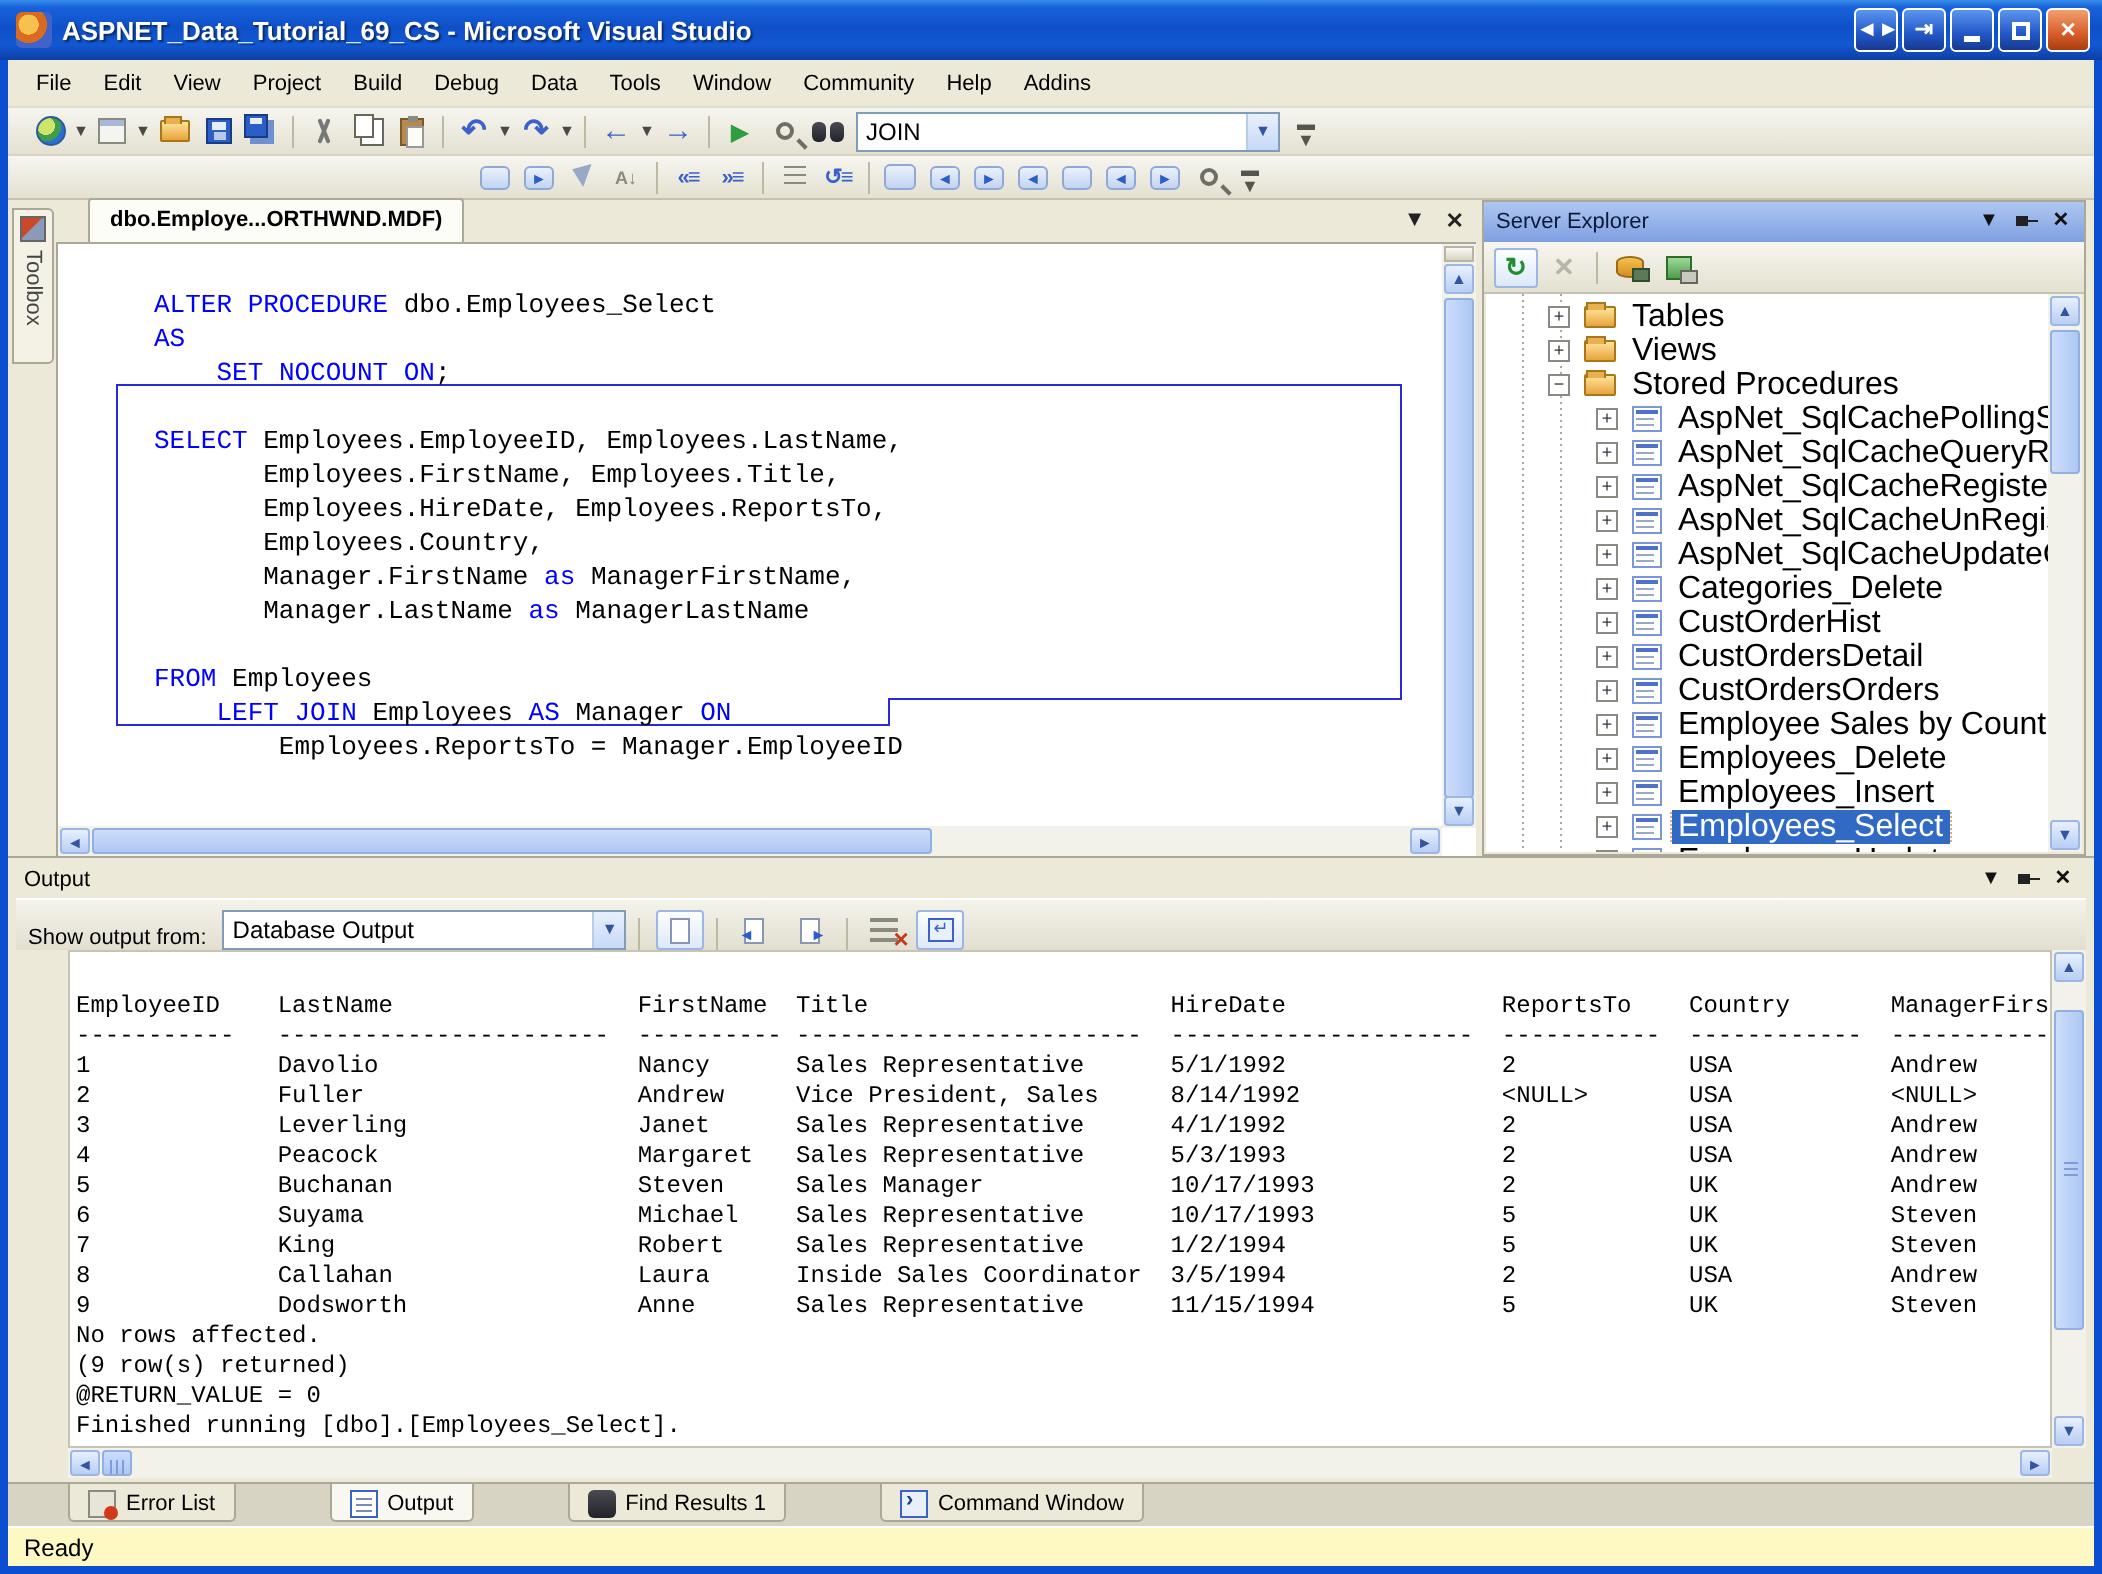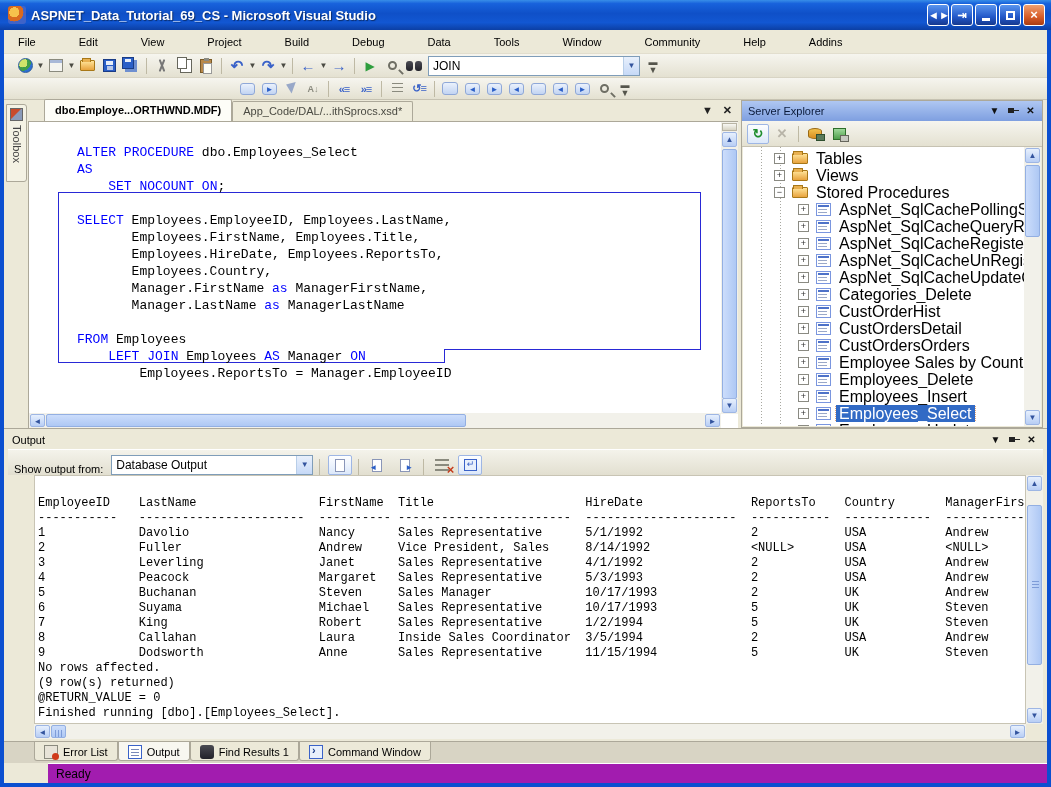--- a/index.html
+++ b/index.html
@@ -23,21 +23,21 @@
   .tb-btns { display:flex; gap:2px; }
   .tbtn { width:22px; height:22px; border:1px solid #fff; border-radius:3px;
     background:linear-gradient(180deg,#5A95EE,#2257C8 60%,#16398F);
     color:#fff; font-size:11px; line-height:20px; text-align:center; font-weight:bold; }
   .tbtn.close { background:linear-gradient(180deg,#F0A070,#D85C28 60%,#A83C12); font-size:13px; }
   .g-min { display:inline-block; width:8px; height:3px; background:#fff; margin-top:13px; }
   .g-max { display:inline-block; width:9px; height:9px; border:2px solid #fff; margin-top:6px; }
 
   
   .menubar { position:absolute; left:0; right:0; top:30px; height:24px; background:#ECE9D8;
-    display:flex; align-items:center; padding-left:6px; border-bottom:1px solid #E2DECE;gap:27px; }
+    display:flex; align-items:center; padding-left:6px; border-bottom:1px solid #E2DECE; }
   .mitem { padding:4px 8px; }
 
   
   .tbrow { position:absolute; left:0; right:0; display:flex; align-items:center; }
   .tbrow1 { top:54px; height:24px; background:linear-gradient(180deg,#F6F5EF,#E4E1D1); border-bottom:1px solid #D8D4C4; padding-left:10px; }
   .tbrow2 { top:78px; height:22px; background:linear-gradient(180deg,#F6F5EF,#E4E1D1); border-bottom:1px solid #C6C2B2; padding-left:232px; }
   .tbi { width:20px; height:20px; margin:0 1px; display:inline-flex; align-items:center; justify-content:center; position:relative; border-radius:2px; }
   .dd { width:9px; color:#4A4A42; font-size:8px; text-align:center; }
   .tsep { width:1px; height:16px; background:#BEB9A4; margin:0 4px; }
 
@@ -167,33 +167,33 @@
   .i-doc.ar::after { content:"►"; left:4px; }
   .i-clear { width:14px; height:12px; background:repeating-linear-gradient(180deg,#8A8A7E 0 2px,transparent 2px 5px); position:relative; }
   .i-clear::after { content:"×"; position:absolute; right:-5px; bottom:-6px; color:#C43A1A; font-weight:bold; font-size:13px; }
   .i-wrap { width:13px; height:12px; border:1px solid #3A62C8; background:#E8F0FC; position:relative; }
   .i-wrap::after { content:"↵"; position:absolute; left:2px; top:-1px; font-size:9px; color:#3A62C8; }
   .out-body { position:absolute; left:4px; right:4px; top:46px; bottom:2px; background:#ECE9D8; }
   .out-text-area { position:absolute; left:26px; top:0; right:17px; bottom:15px; background:#fff; border:1px solid #C8C4B4; overflow:hidden; }
   pre.outtext { margin:0; padding:20px 0 0 3px; font-family:"Liberation Mono", monospace; font-size:12px; line-height:15px; white-space:pre; }
 
   
-  .bottom-tabs { position:absolute; left:0; right:0; top:741px; height:22px; background:#D8D4C4; display:flex; align-items:flex-start; padding-left:30px; border-top:1px solid #ACA899; }
+  .bottom-tabs { position:absolute; left:0; right:0; top:741px; height:22px; background:#D8D4C4; display:flex; align-items:flex-start; padding-left:30px; border-top:1px solid #ACA899;gap:47px; }
   .btab { height:19px; padding:2px 9px 0; border:1px solid #ACA899; border-top:none; border-radius:0 0 3px 3px; background:#ECE9D8; display:flex; align-items:center; gap:5px; white-space:nowrap; }
   .btab.active { background:#F8F7F0; }
   .bicon { width:14px; height:14px; display:inline-block; position:relative; }
   .i-errlist { background:#E8E4D8; border:1px solid #8A8A7E; }
   .i-errlist::after { content:""; position:absolute; right:-2px; bottom:-2px; width:7px; height:7px; border-radius:50%; background:#D03A1A; }
   .i-outdoc { background:#fff; border:1px solid #3A62C8; }
   .i-outdoc::after { content:""; position:absolute; left:2px; top:3px; width:8px; height:7px;
     background:repeating-linear-gradient(180deg,#7A8AB8 0 1px,transparent 1px 3px); }
   .i-findres { background:linear-gradient(180deg,#4A4A52,#22222A); border-radius:3px; }
   .i-cmdwin { background:#E8F0FC; border:1px solid #3A62C8; }
   .i-cmdwin::after { content:"›"; position:absolute; left:2px; top:-2px; color:#1A3C86; font-weight:bold; }
-  .statusbar { position:absolute; left:0; right:0; top:763px; height:20px; background:#a21caf; display:flex; align-items:center; padding-left:8px; border-top:1px solid #fff; font-size:12px;margin-left:44px; }
+  .statusbar { position:absolute; left:0; right:0; top:763px; height:20px; background:#fef9c3; display:flex; align-items:center; padding-left:8px; border-top:1px solid #fff; font-size:12px; }
 </style>
 </head>
 <body>
 
 <div id="win">
 
   <div class="titlebar">
     <span class="vs-logo"></span>
     <span class="title-text">ASPNET_Data_Tutorial_69_CS - Microsoft Visual Studio</span>
     <span class="tb-btns">
@@ -342,21 +342,20 @@
     <div class="toolbox-strip">
       <div class="tbox-tab">
         <span class="i-toolbox"></span>
         <span class="vtext">Toolbox</span>
       </div>
     </div>
 
     <div class="editor-group">
       <div class="tabstrip">
         <div class="etab active"><span>dbo.Employe...ORTHWND.MDF)</span></div>
-        <div class="etab"><span>App_Code/DAL/...ithSprocs.xsd*</span></div>
         <span class="ts-btns">
           <span>▼</span>
           <span style="font-weight:bold">✕</span>
         </span>
       </div>
       <div class="editor">
         <div class="stmtbox boxA"></div>
         <div class="stmtbox boxB"></div>
         <pre class="code"><span class="kw">ALTER</span> <span class="kw">PROCEDURE</span> dbo.Employees_Select
 <span class="kw">AS</span>

